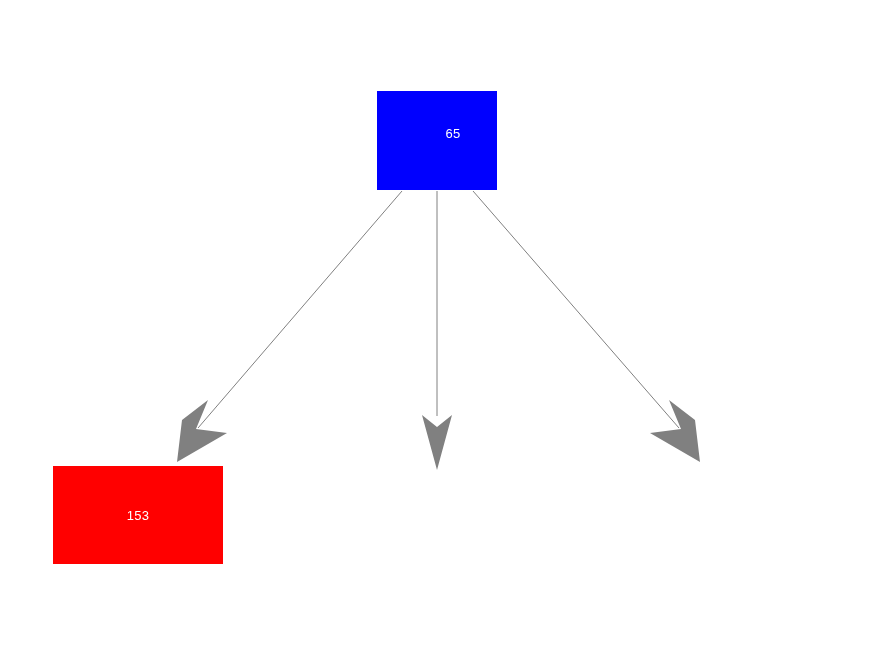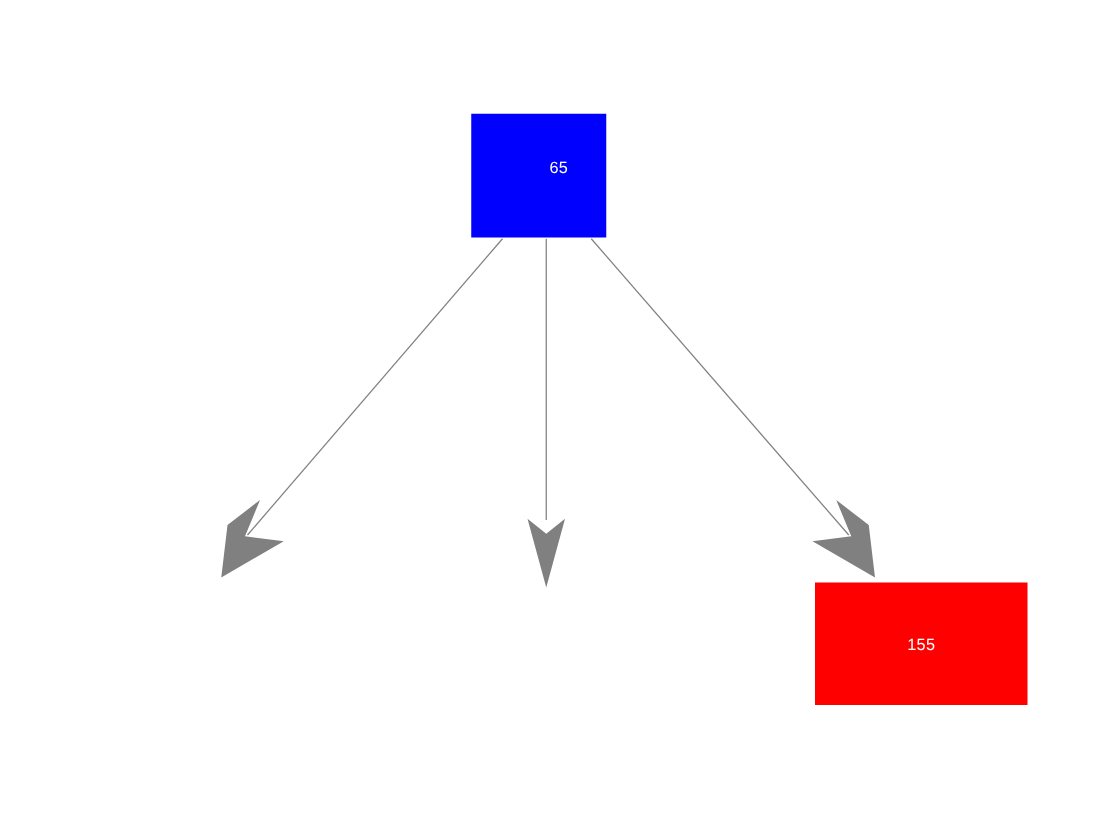--- a/index.html
+++ b/index.html
@@ -36,21 +36,21 @@
     color: #ffffff;
     font-size: 13px;
     font-family: "Liberation Sans", sans-serif;
     line-height: 1;
     letter-spacing: 0.2px;
     user-select: none;
   }
   .node-root {
     left: 377px;
     top: 91px;
-    width: 108px;
+    width: 120px;
     height: 99px;
     background: #0000ff;
     padding-left: 32px;
   }
   .node-root .node-label {
     position: relative;
     top: -7px;
   }
   .node-leaf {
     top: 466px;
@@ -86,19 +86,19 @@
     <g>
       <line x1="473" y1="191" x2="679" y2="428" stroke="#808080" stroke-width="1"></line>
       <polygon fill="#808080" stroke="none" points="700,462 650,433 681,429 669,400 695,420"></polygon>
     </g>
   </svg>
 
   <div class="node node-root">
     <span class="node-label">65</span>
   </div>
 
+  <div class="node node-leaf leaf-0">
+    <span class="node-label">153</span>
+  </div>
 
 
-  <div class="node node-leaf leaf-2">
-    <span class="node-label">155</span>
-  </div>
 
 </div>
 
 </body></html>

